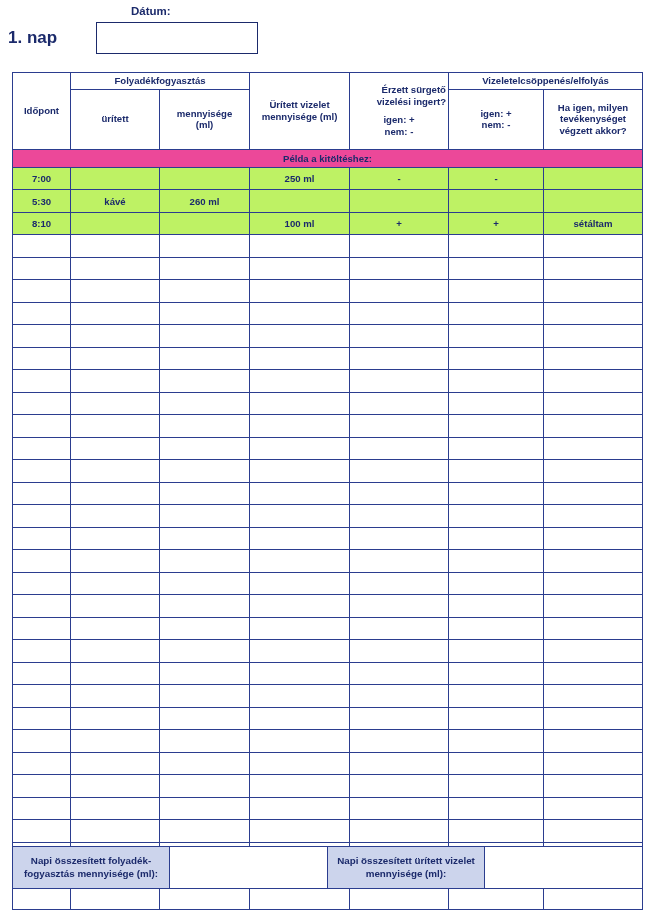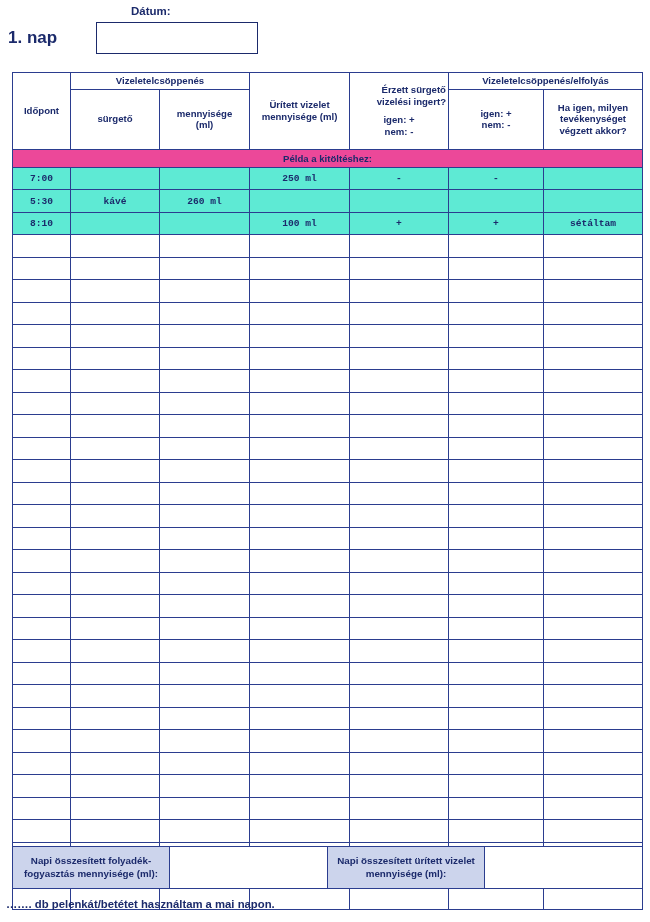--- a/index.html
+++ b/index.html
@@ -105,22 +105,21 @@
     font-weight: bold;
     padding-left: 5px;
   }
 
   tr.data-row td {
     height: 21.5px;
     font-size: 9.6px;
     font-weight: bold;
   }
   tr.filled td {
-    background: #5eead4;
-    font-family: Liberation Mono, monospace;
+    background: #bef264;
   }
   tr.blank td {
     background: #ffffff;
   }
 
   
   col.c0 { width: 58px; }
   col.c1 { width: 89px; }
   col.c2 { width: 90px; }
   col.c3 { width: 100px; }
@@ -189,33 +188,33 @@
         <col class="c1">
         <col class="c2">
         <col class="c3">
         <col class="c4">
         <col class="c5">
         <col class="c6">
     </colgroup>
     <thead>
       <tr class="hdr-band">
         <th rowspan="2" class="th-idopont">Időpont</th>
-        <th colspan="2">Vizeletelcsöppenés</th>
+        <th colspan="2">Folyadékfogyasztás</th>
         <th rowspan="2"><span style="white-space:pre-line">Ürített vizelet
 mennyisége (ml)</span></th>
         <th rowspan="2">
           <span style="white-space:pre-line; display:block;text-align:right;">Érzett sürgető
 vizelési ingert?</span>
           <span style="white-space:pre-line; display:block; margin-top:7px;">igen: +
 nem: -</span>
         </th>
         <th colspan="2">Vizeletelcsöppenés/elfolyás</th>
       </tr>
       <tr class="hdr-main">
-        <th class="th-sub">sürgető</th>
+        <th class="th-sub">ürített</th>
         <th class="th-sub"><span style="white-space:pre-line">mennyisége
 (ml)</span></th>
         <th class="th-sub"><span style="white-space:pre-line">igen: +
 nem: -</span></th>
         <th class="th-sub"><span style="white-space:pre-line">Ha igen, milyen
 tevékenységet
 végzett akkor?</span></th>
       </tr>
     </thead>
     <tbody>
@@ -538,15 +537,14 @@
 fogyasztás mennyisége (ml):</span></td>
         <td class="value"></td>
         <td class="label"><span style="white-space:pre-line">Napi összesített ürített vizelet
 mennyisége (ml):</span></td>
         <td class="value"></td>
       </tr>
     </tbody>
       </table>
   </div>
 
-  <div class="footer-note">……. db pelenkát/betétet használtam a mai napon.</div>
 
 </div>
 
 </body></html>

